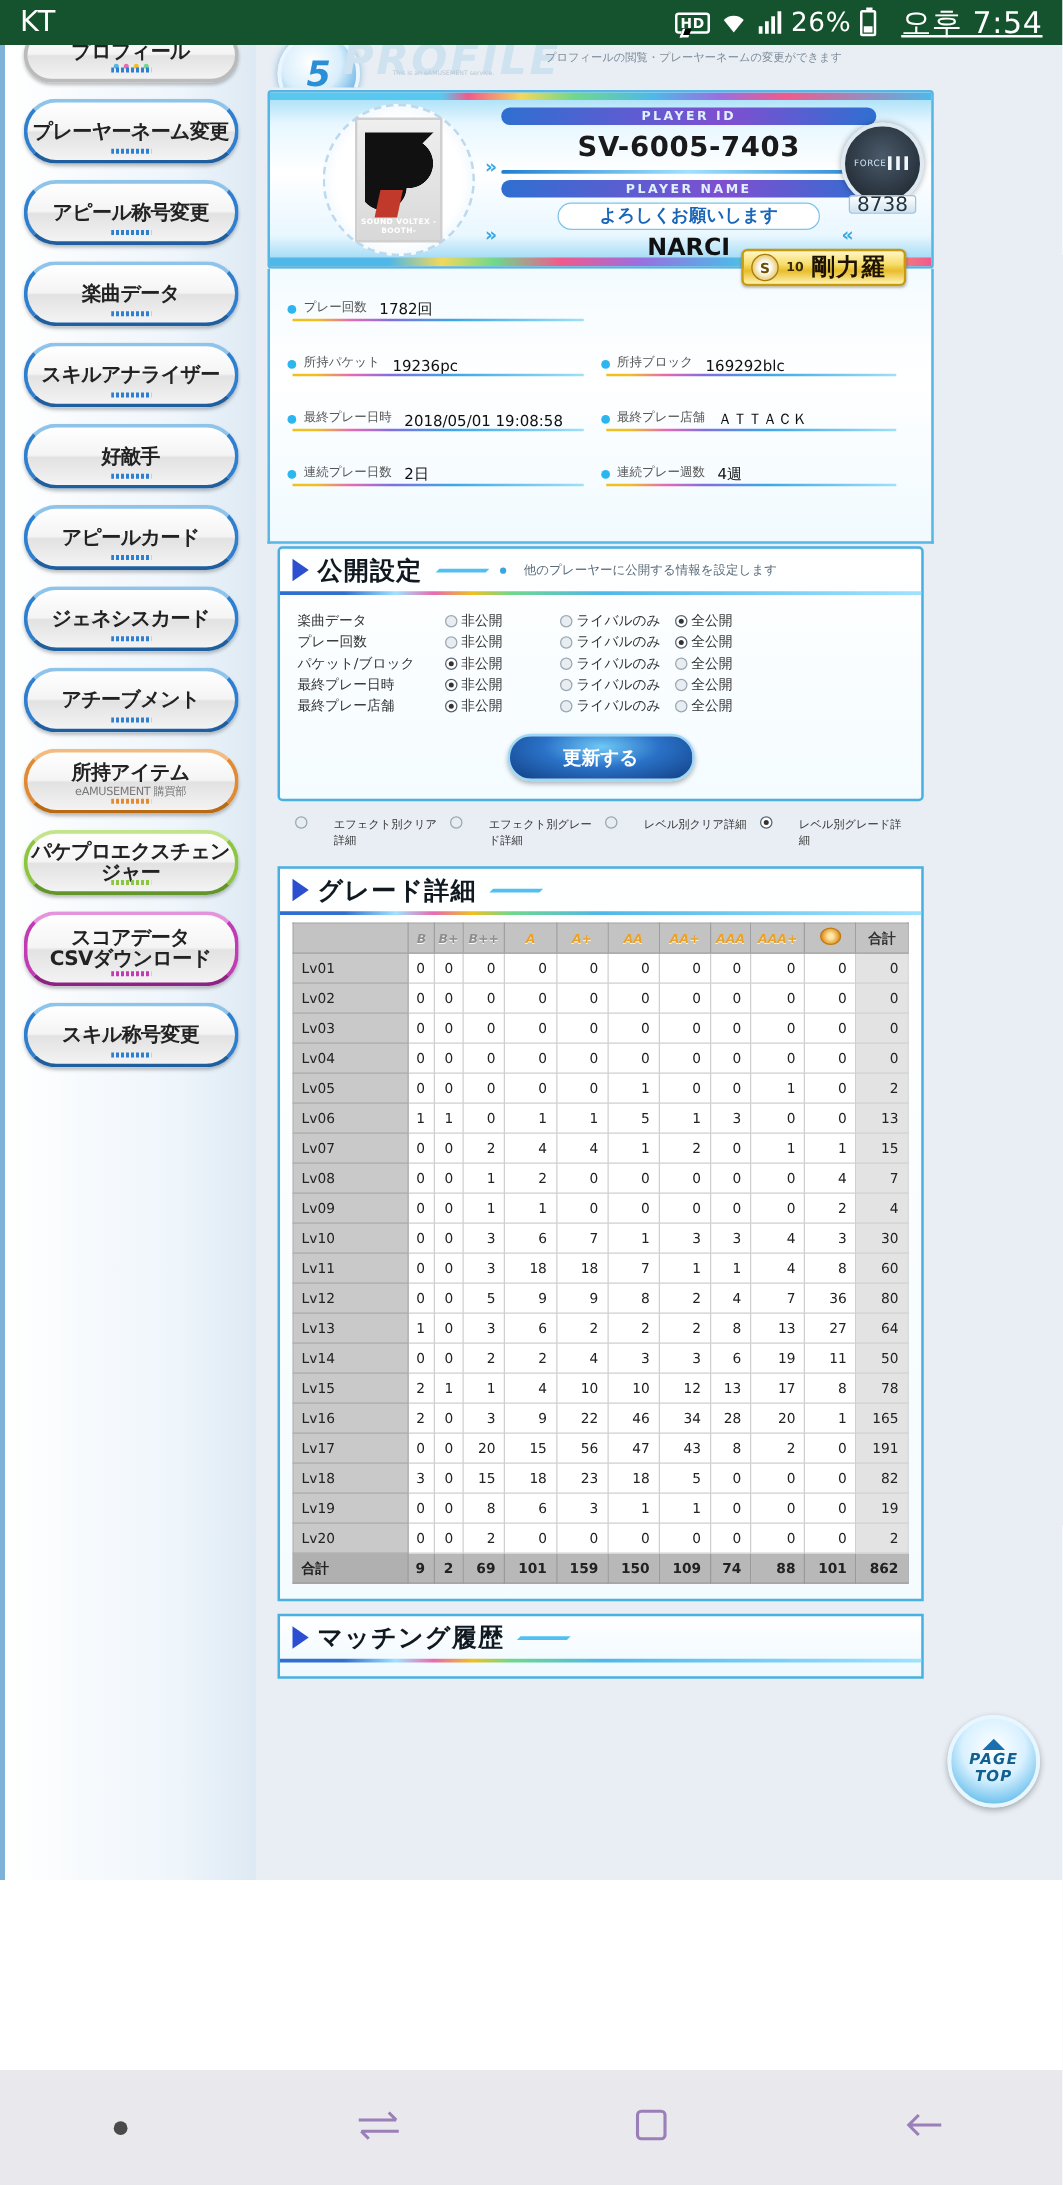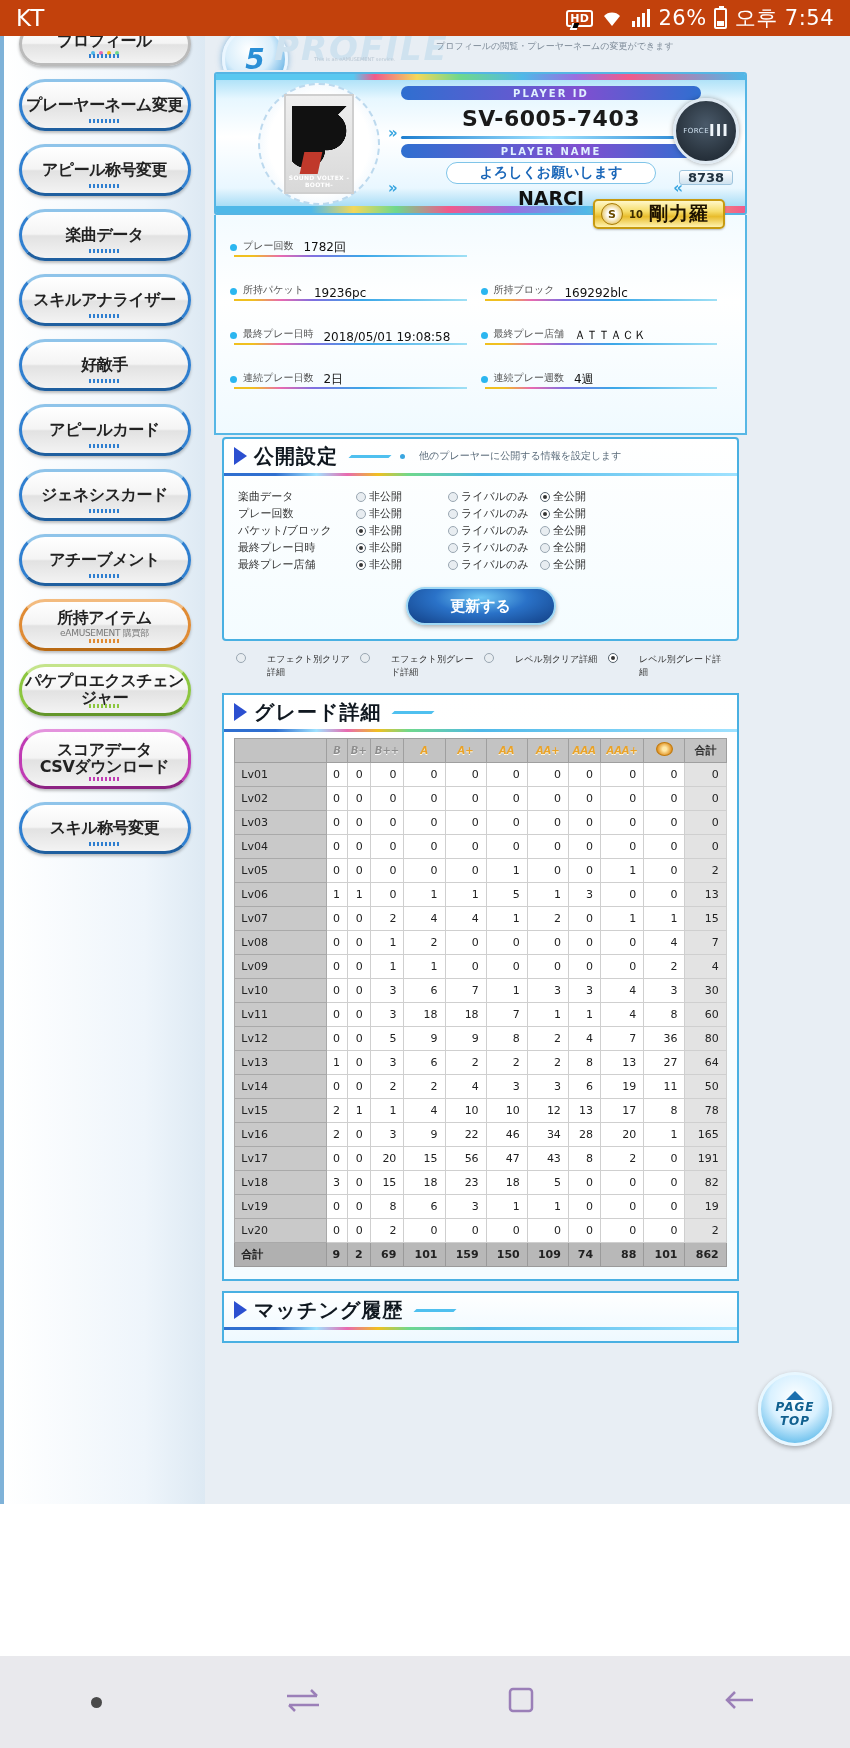--- a/index.html
+++ b/index.html
@@ -2,36 +2,36 @@
 <html><head>
 <meta charset="utf-8">
 <style>
   * { box-sizing: border-box; margin:0; padding:0; }
   html,body { width:850px; height:1748px; background:#fff; font-family:"DejaVu Sans","Liberation Sans",sans-serif; }
   body { position:relative; overflow:hidden; }
 
   
   .statusbar{
     position:absolute; left:0; top:0; width:850px; height:36px;
-    background:#c2410c; color:#fff; display:flex; align-items:center;
+    background:#14532d; color:#fff; display:flex; align-items:center;
     padding:0 16px; font-size:21px; letter-spacing:.5px;
   }
   .sb-carrier{ font-size:23px; font-weight:400; letter-spacing:1px; }
   .sb-right{ margin-left:auto; display:flex; align-items:center; gap:7px; }
   .hd-box{ border:2px solid #fff; border-radius:3px; font-size:11px; padding:0 2px;
            line-height:13px; font-weight:bold; position:relative; }
   .hd-box:after{ content:""; position:absolute; left:3px; bottom:-5px; width:5px; height:5px;
                  background:#000; border-left:2px solid #fff; border-bottom:2px solid #fff;
                  transform:skewX(-20deg);}
   .wifi svg,.sig svg{ display:block; }
   .sb-batt-text{ font-size:21px; }
   .batt{ width:13px; height:21px; border:2px solid #fff; border-radius:2px; position:relative; }
   .batt:before{ content:""; position:absolute; top:-4px; left:3px; width:5px;height:3px;background:#fff;}
   .batt:after{ content:""; position:absolute; left:1px; right:1px; bottom:1px; height:25%; background:#fff;}
-  .sb-time{ font-size:21px; margin-left:1px; }
+  .sb-time{ font-size:24px; margin-left:13px;text-decoration:underline; }
 
   
   .page{ position:absolute; left:0; top:36px; width:850px; height:1468px; overflow:hidden;
          background:linear-gradient(90deg,#f2f6fa 0%,#e9f1f8 100%); }
 
   
   .sidebar{ position:absolute; left:0; top:0; width:205px; height:100%;
             background:linear-gradient(90deg,#ffffff 0%,#eef5fb 70%,#dde9f3 100%);
             border-left:4px solid #7fb2d8; }
   .side-btn{ position:relative; width:172px; margin:0 auto 13px auto; height:52px;
@@ -108,23 +108,23 @@
                 justify-content:center; font-size:14px; color:#1966b8; font-weight:bold;}
   .pname{ text-align:center; font-size:19px; font-weight:bold; color:#111; margin-top:3px; }
   .chev{ position:absolute; font-size:15px; color:#3aa6e0; font-weight:bold; }
 
   .force-badge{ position:absolute; right:6px; top:24px; width:66px; height:66px; border-radius:50%;
      background:radial-gradient(circle at 50% 40%,#4a5a6a 0%,#2c3742 60%,#18202a 100%);
      border:3px solid #dfe9f2; display:flex; flex-direction:row; align-items:center;
      justify-content:center; box-shadow:0 0 5px rgba(0,0,0,.35); }
   .force-badge .fw{ font-size:7px; color:#cfe0ef; letter-spacing:.5px; }
   .force-badge .fr{ font-size:15px; color:#f0f6fb; font-weight:bold; letter-spacing:1px;}
-  .force-num{ position:absolute; right:12px; top:96px; width:54px; height:15px; border-radius:3px;
+  .force-num{ position:absolute; right:12px; top:82px; width:54px; height:15px; border-radius:3px;
       background:linear-gradient(180deg,#ffffff,#cfe2ef); border:1px solid #9ec4dd;
-      display:flex; align-items:center; justify-content:center; font-size:13px; font-weight:bold; color:#22323f;}
+      display:flex; align-items:center; justify-content:center; font-size:16px; font-weight:normal; color:#22323f;}
 
   
   .stats-card{ position:relative; background:linear-gradient(180deg,#f3fbff 0%,#ffffff 40%,#f0faff 100%);
                border:2px solid #57b7e5; border-top:none; padding:24px 14px 18px 14px; }
   .stat-row{ display:flex; margin-bottom:28px; }
   .stat{ flex:1; position:relative; display:flex; align-items:flex-end; }
   .stat .dot{ width:7px;height:7px;border-radius:50%;background:#2bb6f0; margin-bottom:4px; flex:none;}
   .stat .k{ font-size:10px; color:#555; margin:0 10px 2px 6px; white-space:nowrap;}
   .stat .v{ font-size:12px; font-weight:normal; color:#111; margin-bottom:-1px; white-space:nowrap;}
   .stat .ul{ position:absolute; left:4px; right:14px; bottom:-2px; height:2px;

